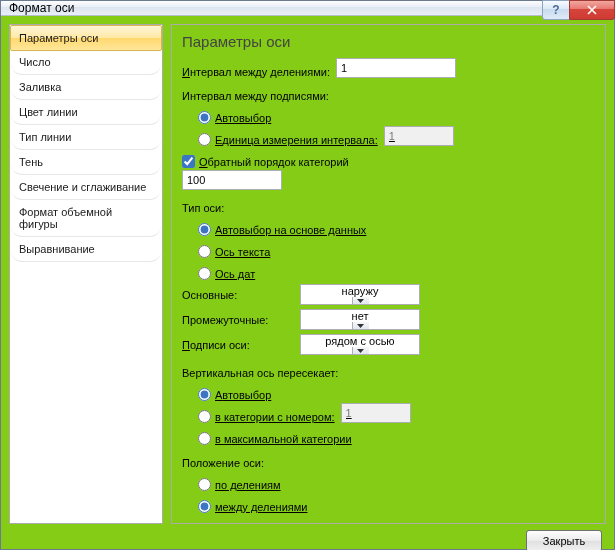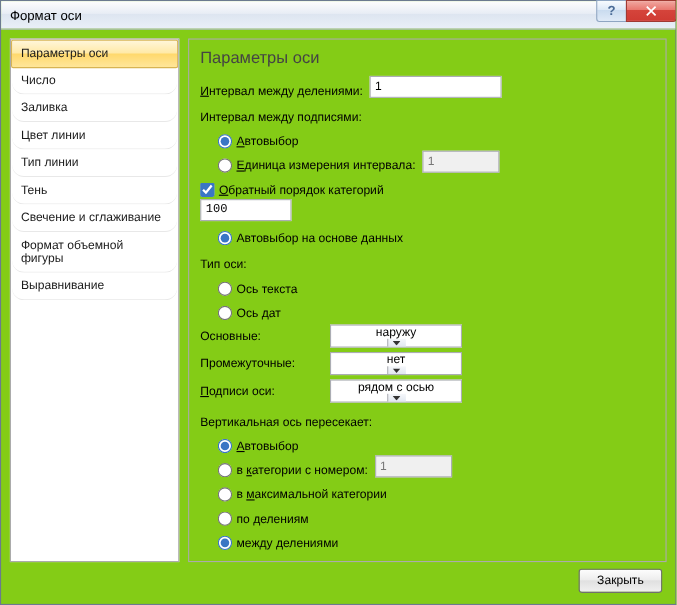--- a/index.html
+++ b/index.html
@@ -111,21 +111,21 @@
     overflow: auto;
     font-size: 11px;
   }
   .panel h2 {
     margin: 0 0 8px 0;
     font-weight: normal;
     font-size: 15px;
     color: #444;
   }
   .row { display:flex; align-items:flex-end; gap:6px; margin: 2px 0; min-height: 20px; }
-  .row.indent { padding-left: 16px; }
+  .row.indent { padding-left: 16px; text-decoration: underline; }
   .lbl { white-space: nowrap; }
   .u { text-decoration: underline; }
   .textbox {
     border: 1px solid #abadb3;
     height: 20px;
     padding: 1px 4px;
     font-size: 11px;
     background:#fff;
   }
   .textbox.disabled, .dropdown.disabled {
@@ -240,31 +240,31 @@
         </div>
 
         <div class="row">
           <label>
             <input type="checkbox" checked="" style="">
             <span><span class="u">О</span><span>братный порядок категорий</span></span>
           </label>
         </div>
 
         <div class="row">
-          <input class="textbox" style="width: 83px; font-family: Liberation Mono, monospace;" value="100">
-        </div>
-
+          <input class="textbox" style="width: 100px;" value="100">
+        </div>
+
+        <div class="row section-label">
+            <span class="lbl">Тип оси:</span>
+          </div>
         <div class="row indent">
             <label>
               <input type="radio" name="axistype" checked="" style="">
               <span>Автовыбор на основе данных</span>
             </label>
-          </div>
-        <div class="row section-label">
-            <span class="lbl">Тип оси:</span>
           </div>
         <div class="row indent">
             <label>
               <input type="radio" name="axistype" style="">
               <span>Ось текста</span>
             </label>
           </div>
         <div class="row indent">
             <label>
               <input type="radio" name="axistype" style="">
@@ -318,20 +318,23 @@
             </label>
           <input class="textbox disabled" style="width: 70px;" disabled="" value="1">
         </div>
         <div class="row indent">
             <label>
               <input type="radio" name="crosses" style="">
               <span><span>в </span><span class="u">м</span><span>аксимальной категории</span></span>
             </label>
           </div>
 
+        <div class="row section-label">
+            <span class="lbl">Положение оси:</span>
+          </div>
         <div class="row indent">
             <label>
               <input type="radio" name="pos" style="">
               <span>по делениям</span>
             </label>
           </div>
         <div class="row indent">
             <label>
               <input type="radio" name="pos" checked="" style="">
               <span>между делениями</span>

